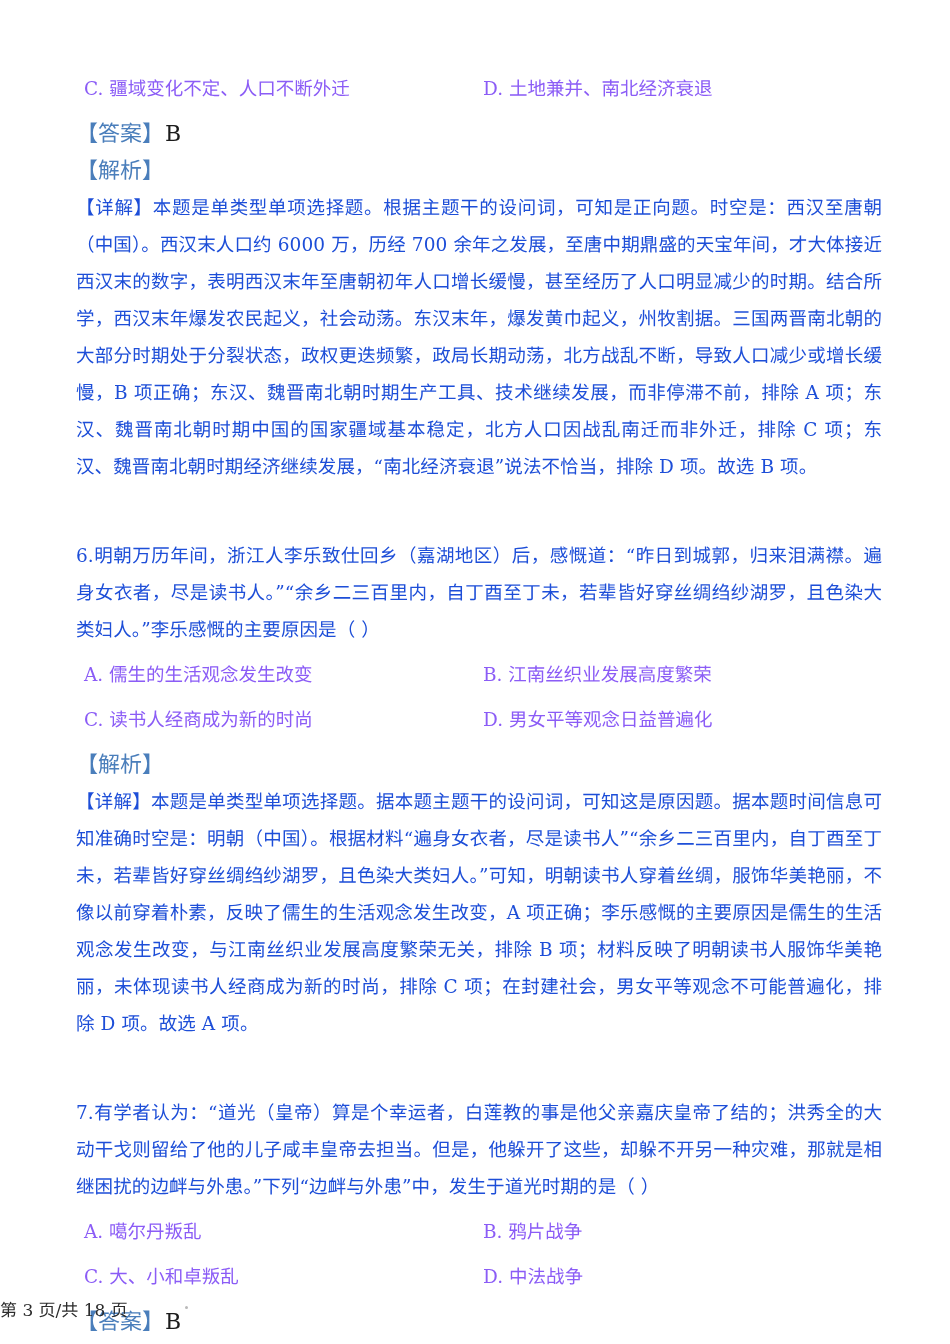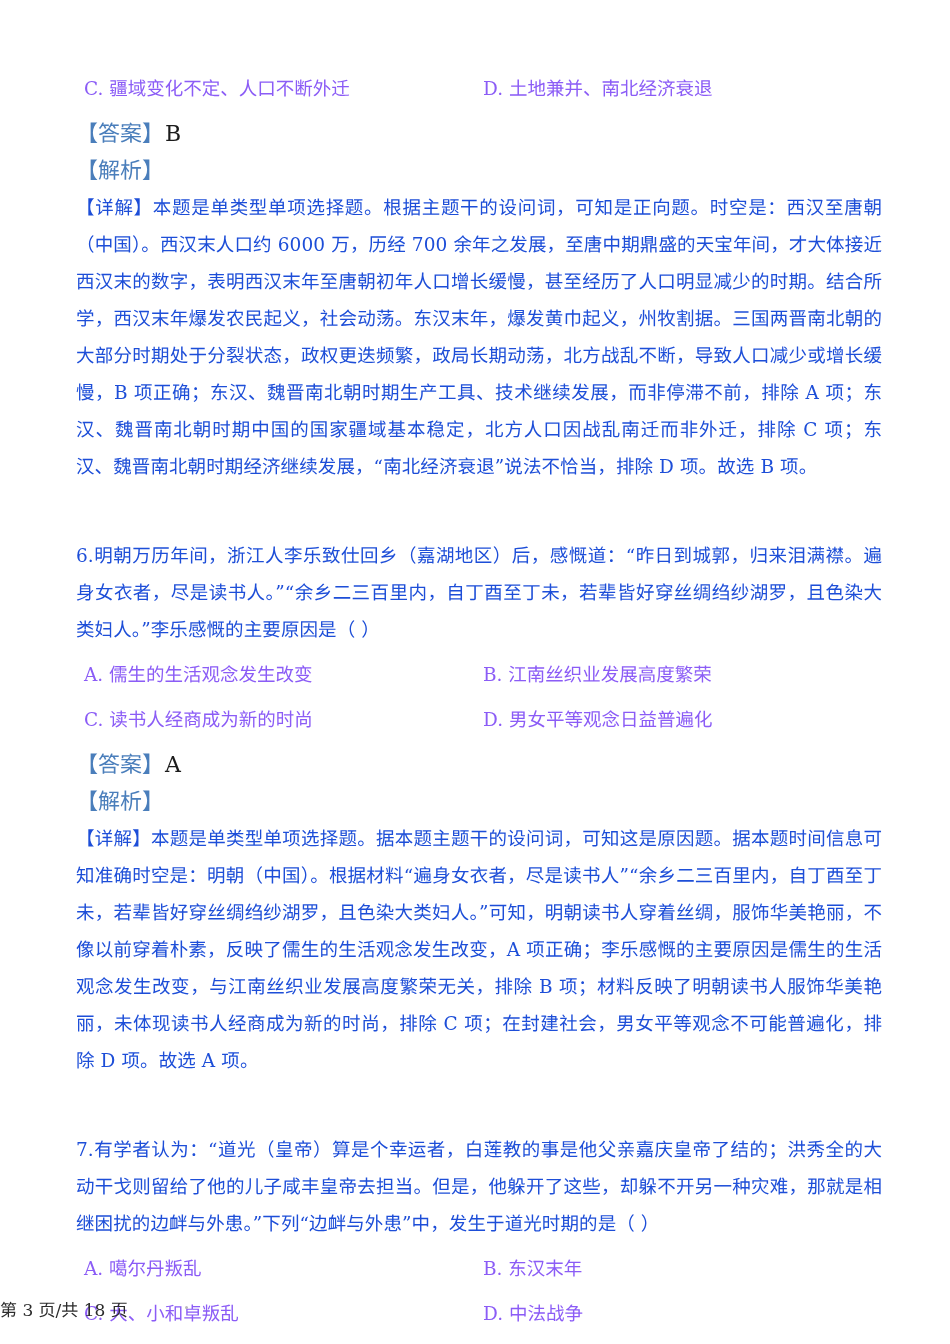--- a/index.html
+++ b/index.html
@@ -120,40 +120,37 @@
       <div class="opt-row">
         <span class="opt-col-a">A. 儒生的生活观念发生改变</span>
         <span class="opt-col-b">B. 江南丝织业发展高度繁荣</span>
       </div>
 
       <div class="opt-row">
         <span class="opt-col-a">C. 读书人经商成为新的时尚</span>
         <span class="opt-col-b">D. 男女平等观念日益普遍化</span>
       </div>
 
-      <div class="marker-line">
-        <span class="marker">【答案】</span><span class="marker-val">A</span>
-      </div>
 
       <div class="marker-line">
         <span class="marker">【解析】</span>
       </div>
 
       <p class="para">【详解】本题是单类型单项选择题。据本题主题干的设问词，可知这是原因题。据本题时间信息可知准确时空是：明朝（中国）。根据材料“遍身女衣者，尽是读书人”“余乡二三百里内，自丁酉至丁未，若辈皆好穿丝绸绉纱湖罗，且色染大类妇人。”可知，明朝读书人穿着丝绸，服饰华美艳丽，不像以前穿着朴素，反映了儒生的生活观念发生改变，A 项正确；李乐感慨的主要原因是儒生的生活观念发生改变，与江南丝织业发展高度繁荣无关，排除 B 项；材料反映了明朝读书人服饰华美艳丽，未体现读书人经商成为新的时尚，排除 C 项；在封建社会，男女平等观念不可能普遍化，排除 D 项。故选 A 项。</p>
     </div>
 
     <div class="gap-lg"></div>
 
     <div class="qblock">
 
       <p class="para">7.有学者认为：“道光（皇帝）算是个幸运者，白莲教的事是他父亲嘉庆皇帝了结的；洪秀全的大动干戈则留给了他的儿子咸丰皇帝去担当。但是，他躲开了这些，却躲不开另一种灾难，那就是相继困扰的边衅与外患。”下列“边衅与外患”中，发生于道光时期的是（    ）</p>
 
       <div class="opt-row">
         <span class="opt-col-a">A. 噶尔丹叛乱</span>
-        <span class="opt-col-b">B. 东汉末年</span>
+        <span class="opt-col-b">B. 鸦片战争</span>
       </div>
 
       <div class="opt-row">
         <span class="opt-col-a">C. 大、小和卓叛乱</span>
         <span class="opt-col-b">D. 中法战争</span>
       </div>
 
       <div class="marker-line">
         <span class="marker">【答案】</span><span class="marker-val">B</span>
       </div>

